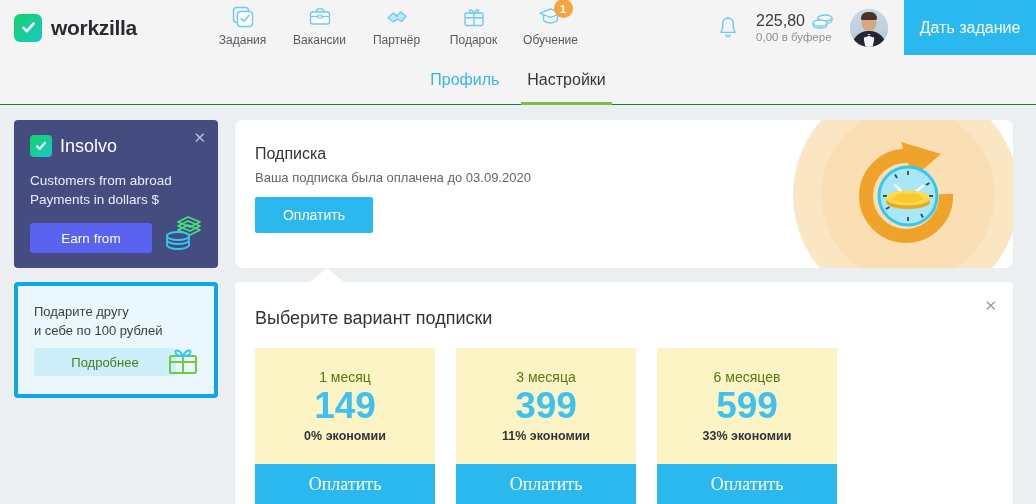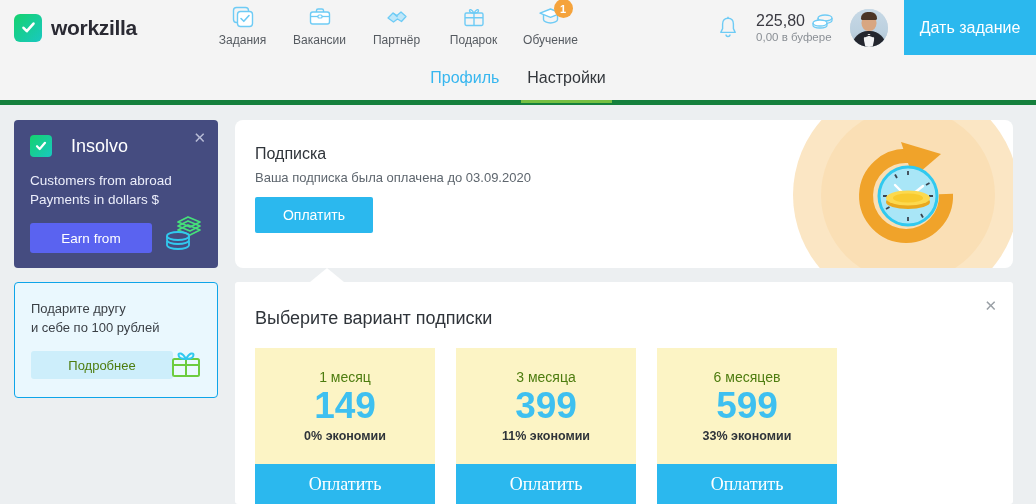--- a/index.html
+++ b/index.html
@@ -63,21 +63,21 @@
   .av-bow { position:absolute; left:50%; bottom:9px; transform:translateX(-50%); width:9px; height:4px; background:#23262e; clip-path: polygon(0 0, 45% 35%, 55% 35%, 100% 0, 100% 100%, 55% 65%, 45% 65%, 0 100%); }
   .cta {
     background: #2bb8ee; color: #fff; height: 55px; width: 132px;
     display: flex; align-items: center; justify-content: center;
     font-size: 16px; cursor: pointer;
   }
 
   
   .tabbar {
     position: absolute; left: 0; top: 55px; width: 1036px; height: 50px;
-    background: #f4f4f4; border-bottom: 5px solid #15803d;
+    background: #f4f4f4; border-bottom: 1px solid #15803d;
     display: flex; align-items: center; justify-content: center;
   }
   .tab {
     font-size: 16px; padding: 0 14px; height: 50px; line-height: 50px;
     cursor: pointer; position: relative;
   }
   .tab.link { color: #36b6ef; }
   .tab.active { color: #33373c; }
   .tab.active::after {
     content: ""; position: absolute; left: 8px; right: 8px; bottom: 0;
@@ -94,32 +94,32 @@
     position: relative; padding: 15px 16px; color: #fff;
   }
   .ins-close {
     position: absolute; right: 12px; top: 10px; font-size: 15px; color: #b8bcd6;
     cursor: pointer; line-height: 1;
   }
   .ins-head { display: flex; align-items: center; }
   .ins-logo { width: 22px; height: 22px; border-radius: 4px;
     background: linear-gradient(135deg, #15d26e 0%, #19c8c1 100%);
     display:flex; align-items:center; justify-content:center; }
-  .ins-name { margin-left: 19px; font-size: 18px; color: #fff; }
+  .ins-name { margin-left: 8px; font-size: 18px; color: #fff; }
   .ins-text { margin-top: 14px; font-size: 13.5px; line-height: 19px; color: #eceefb; }
   .ins-btn {
     position: absolute; left: 16px; bottom: 15px; width: 122px; height: 30px;
     background: #5a63f0; border-radius: 3px; color: #fff; font-size: 13.5px;
     display: flex; align-items: center; justify-content: center; cursor: pointer;
   }
   .ins-coins { position: absolute; right: 12px; bottom: 12px; }
 
   .gift-card {
     margin-top: 14px; width: 204px; height: 116px; background: #eaf8fe;
-    border: 1px solid #0ea5e9; border-radius: 4px; position: relative;
+    border: 4px solid #0ea5e9; border-radius: 4px; position: relative;
     padding: 16px;
   }
   .gift-text { font-size: 13px; line-height: 19px; color: #3a3f45; }
   .gift-btn {
     position: absolute; left: 16px; bottom: 18px; width: 142px; height: 28px;
     background: #cdeefb; border-radius: 3px; color: #4d7c0f; font-size: 13px;
     display: flex; align-items: center; justify-content: center; cursor: pointer;
   }
   .gift-icon { position: absolute; right: 14px; bottom: 14px; }
 

